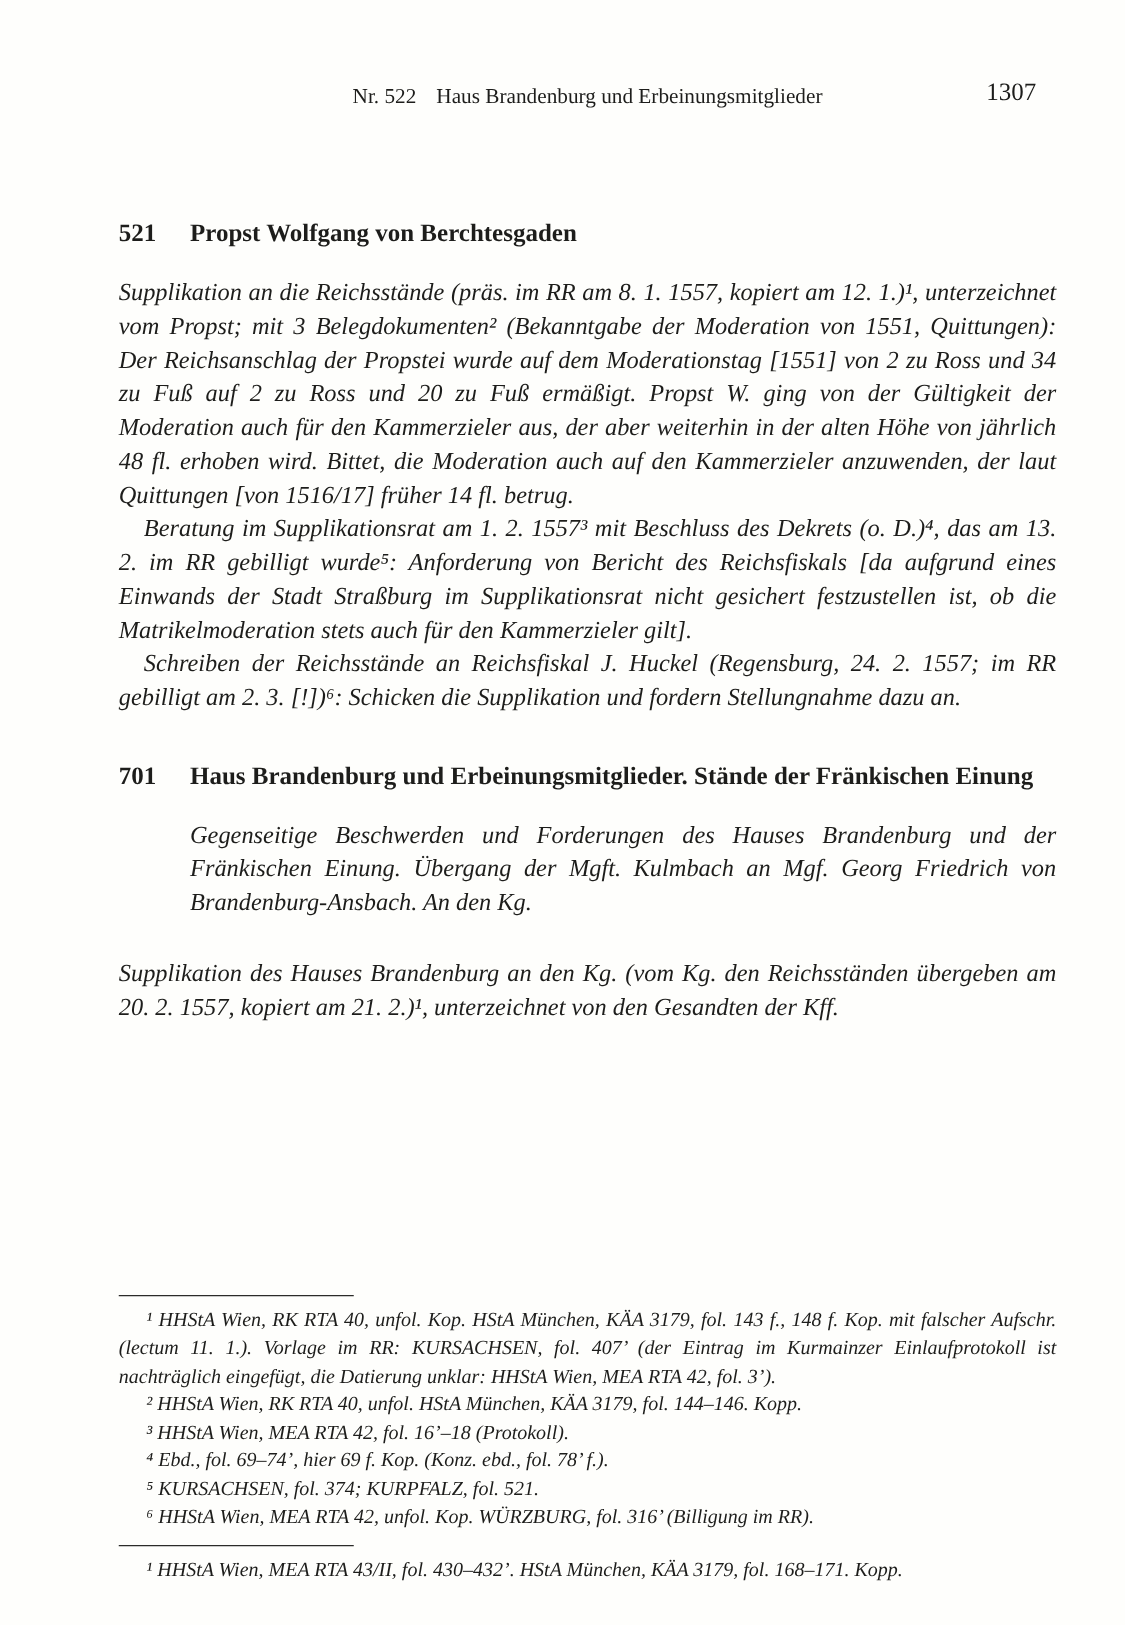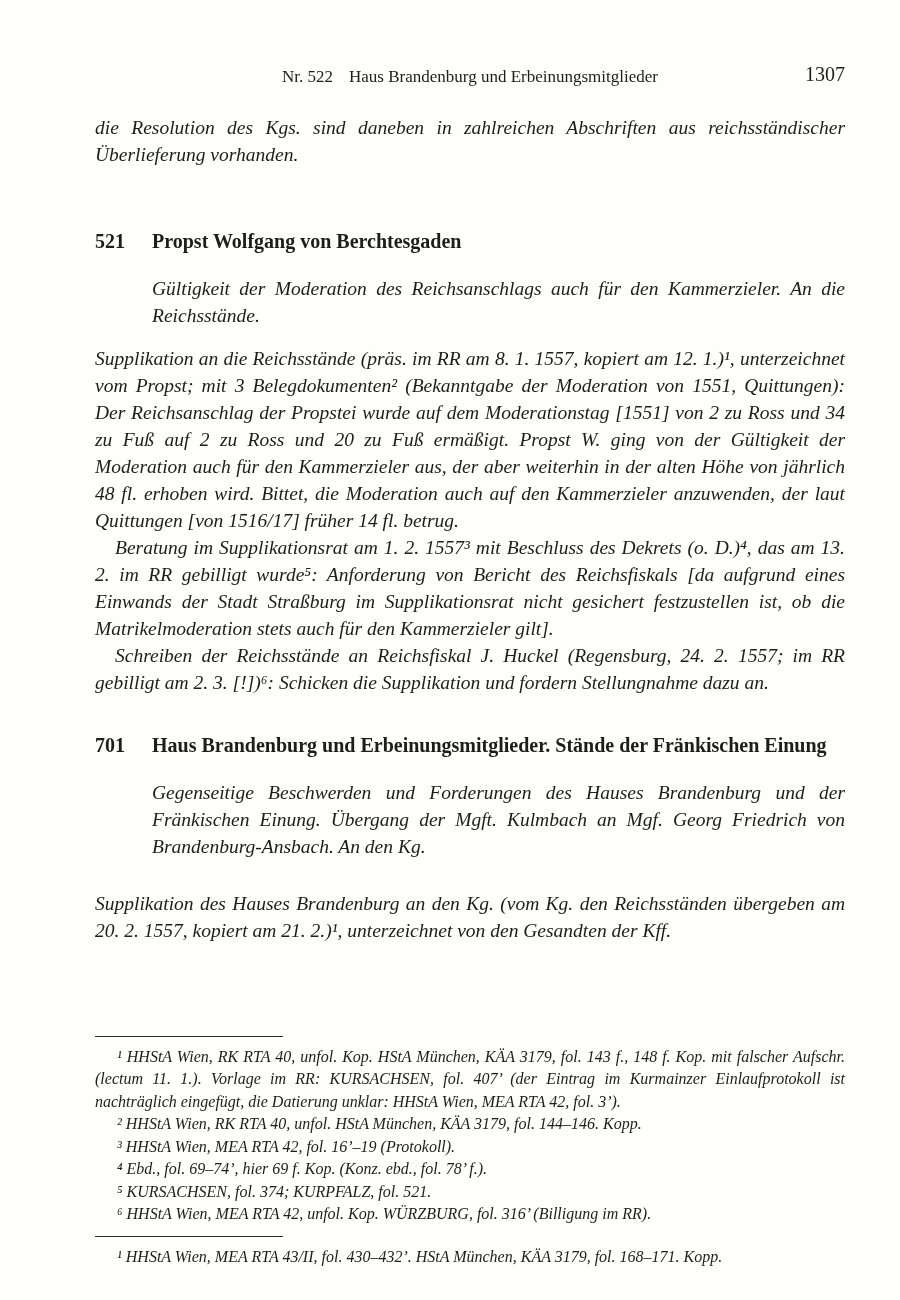--- a/index.html
+++ b/index.html
@@ -23,21 +23,21 @@
     position: relative;
     font-size: 17px;
     line-height: 22px;
     margin-bottom: 26px;
     font-style: normal;
   }
   .rh-center { text-align: center; }
   .rh-ref { margin-right: 16px; }
   .rh-page {
     position: absolute;
-    right: 0;
+    right: 16px;
     top: -3px;
     font-size: 20px;
   }
   
   .italic { font-style: italic; }
   .justify { text-align: justify; }
   .body-text {
     font-size: 19.5px;
     line-height: 27px;
   }
@@ -82,28 +82,26 @@
 
 <div class="page">
 
   <div class="running-head">
     <div class="rh-center">
       <span class="rh-ref">Nr. 522</span><span>Haus Brandenburg und Erbeinungsmitglieder</span>
     </div>
     <div class="rh-page">1307</div>
   </div>
 
-  <p class="body-text italic justify">die Resolution des Kgs. sind daneben in zahlreichen Abschriften aus reichsständischer Überlieferung vorhanden.</p>
 
   <section class="entry entry-1">
     <div class="entry-heading">
       <span class="entry-number">521</span>
       <span class="entry-title">Propst Wolfgang von Berchtesgaden</span>
     </div>
-    <p class="summary body-text italic justify">Gültigkeit der Moderation des Reichsanschlags auch für den Kammerzieler. An die Reichsstände.</p>
     <div class="entry-body">
       <p class="body-text italic justify">Supplikation an die Reichsstände (präs. im RR am 8. 1. 1557, kopiert am 12. 1.)¹, unterzeichnet vom Propst; mit 3 Belegdokumenten² (Bekanntgabe der Moderation von 1551, Quittungen): Der Reichsanschlag der Propstei wurde auf dem Moderationstag [1551] von 2 zu Ross und 34 zu Fuß auf 2 zu Ross und 20 zu Fuß ermäßigt. Propst W. ging von der Gültigkeit der Moderation auch für den Kammerzieler aus, der aber weiterhin in der alten Höhe von jährlich 48 fl. erhoben wird. Bittet, die Moderation auch auf den Kammerzieler anzuwenden, der laut Quittungen [von 1516/17] früher 14 fl. betrug.</p>
       <p class="body-text italic justify indent">Beratung im Supplikationsrat am 1. 2. 1557³ mit Beschluss des Dekrets (o. D.)⁴, das am 13. 2. im RR gebilligt wurde⁵: Anforderung von Bericht des Reichsfiskals [da aufgrund eines Einwands der Stadt Straßburg im Supplikationsrat nicht gesichert festzustellen ist, ob die Matrikelmoderation stets auch für den Kammerzieler gilt].</p>
       <p class="body-text italic justify indent">Schreiben der Reichsstände an Reichsfiskal J. Huckel (Regensburg, 24. 2. 1557; im RR gebilligt am 2. 3. [!])⁶: Schicken die Supplikation und fordern Stellungnahme dazu an.</p>
     </div>
   </section>
 
   <section class="entry entry-2">
     <div class="entry-heading">
       <span class="entry-number">701</span>
@@ -112,21 +110,21 @@
     <p class="summary body-text italic justify">Gegenseitige Beschwerden und Forderungen des Hauses Brandenburg und der Fränkischen Einung. Übergang der Mgft. Kulmbach an Mgf. Georg Friedrich von Brandenburg-Ansbach. An den Kg.</p>
     <div class="entry-body">
       <p class="body-text italic justify">Supplikation des Hauses Brandenburg an den Kg. (vom Kg. den Reichsständen übergeben am 20. 2. 1557, kopiert am 21. 2.)¹, unterzeichnet von den Gesandten der Kff.</p>
     </div>
   </section>
 
   <div class="footnotes">
     <div class="fn-rule"></div>
     <p class="fn">¹ HHStA Wien, RK RTA 40, unfol. Kop. HStA München, KÄA 3179, fol. 143 f., 148 f. Kop. mit falscher Aufschr. (lectum 11. 1.). Vorlage im RR: KURSACHSEN, fol. 407’ (der Eintrag im Kurmainzer Einlaufprotokoll ist nachträglich eingefügt, die Datierung unklar: HHStA Wien, MEA RTA 42, fol. 3’).</p>
     <p class="fn">² HHStA Wien, RK RTA 40, unfol. HStA München, KÄA 3179, fol. 144–146. Kopp.</p>
-    <p class="fn">³ HHStA Wien, MEA RTA 42, fol. 16’–19 (Protokoll).</p>
+    <p class="fn">³ HHStA Wien, MEA RTA 42, fol. 16’–18 (Protokoll).</p>
     <p class="fn">⁴ Ebd., fol. 69–74’, hier 69 f. Kop. (Konz. ebd., fol. 78’ f.).</p>
     <p class="fn">⁵ KURSACHSEN, fol. 374; KURPFALZ, fol. 521.</p>
     <p class="fn">⁶ HHStA Wien, MEA RTA 42, unfol. Kop. WÜRZBURG, fol. 316’ (Billigung im RR).</p>
     <div class="fn-rule fn-rule-2"></div>
     <p class="fn">¹ HHStA Wien, MEA RTA 43/II, fol. 430–432’. HStA München, KÄA 3179, fol. 168–171. Kopp.</p>
   </div>
 
 </div>
 
 </body></html>

